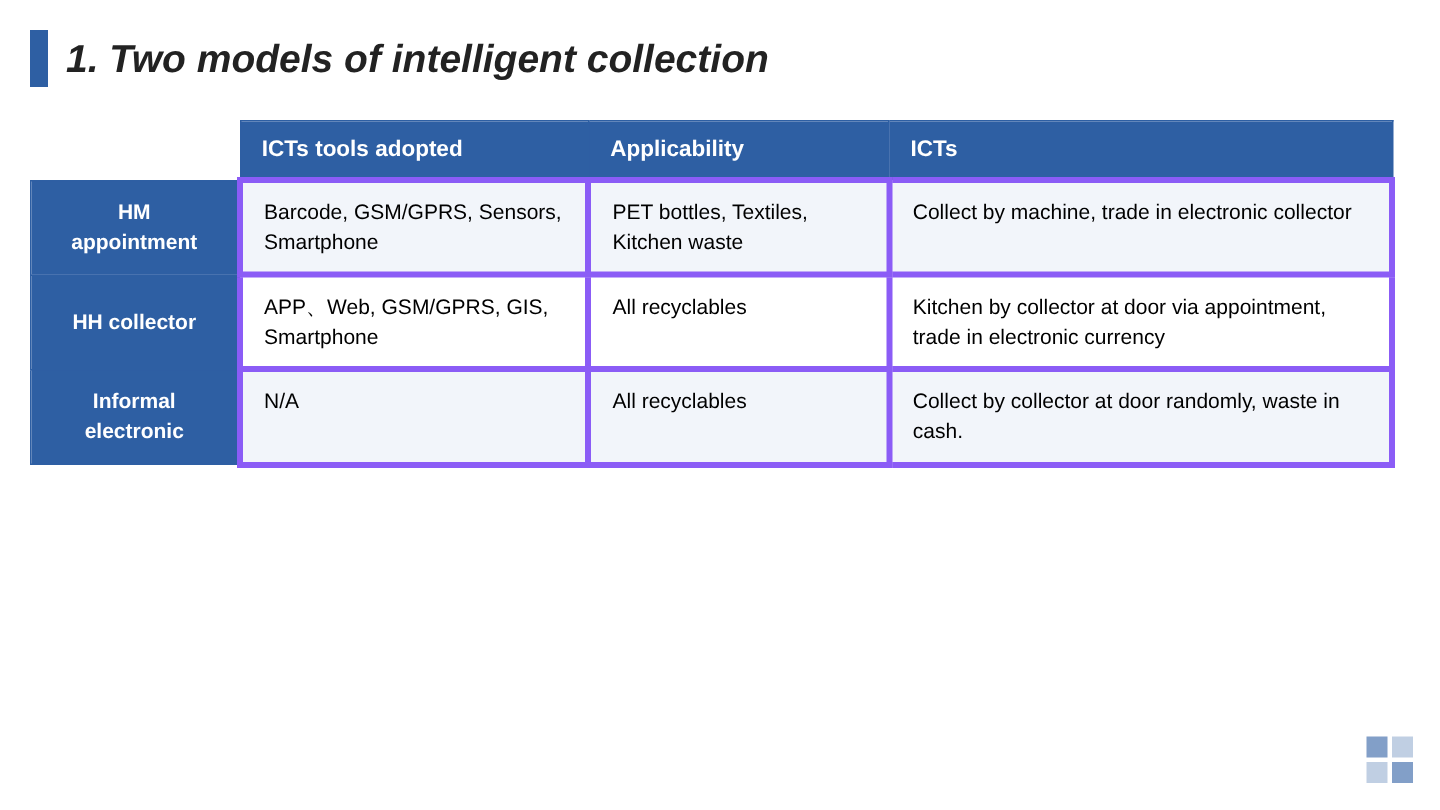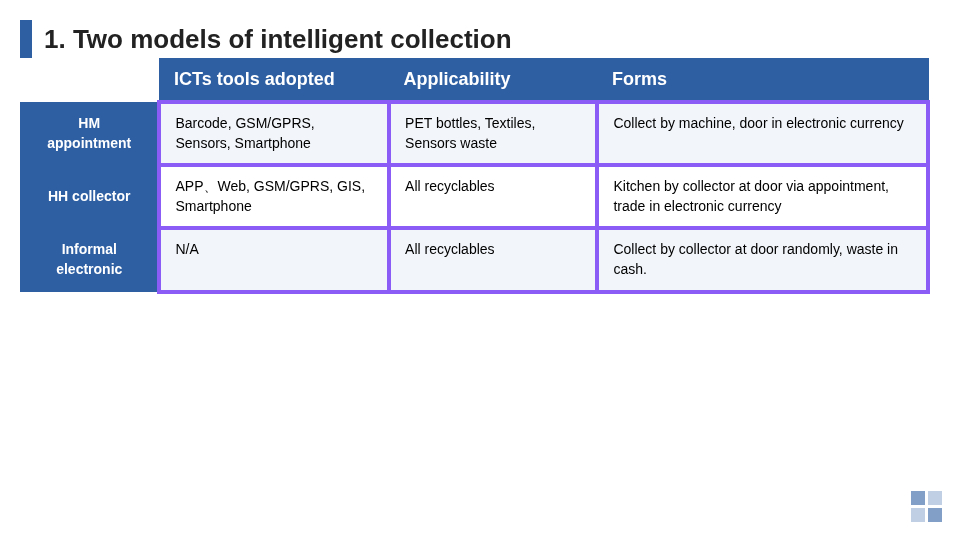--- a/index.html
+++ b/index.html
@@ -16,20 +16,22 @@
     .page-container {
       width: 960px;
       height: 540px;
       padding: 20px 30px 20px 20px;
       position: relative;
     }
 
     .title-bar {
       display: flex;
       align-items: center;
+      margin-bottom: 22px;
+      font-style: italic;
     }
 
     .title-accent {
       width: 12px;
       height: 38px;
       background: #2e5fa3;
       margin-right: 12px;
       flex-shrink: 0;
     }
 
@@ -46,21 +48,21 @@
       font-size: 14px;
     }
 
     
     .main-table thead tr th {
       background: #2e5fa3;
       color: #ffffff;
       padding: 10px 14px;
       text-align: left;
       font-weight: 600;
-      font-size: 18px;
+      font-size: 15px;
       border: 1px solid #2e5fa3;
     }
 
     .main-table thead tr th:first-child {
       background: #ffffff;
       border: none;
     }
 
     
     .main-table tbody tr td {
@@ -121,29 +123,29 @@
     <div class="title-accent"></div>
     <h1 class="page-title">1. Two models of intelligent collection</h1>
   </div>
 
   <table class="main-table">
     <thead>
       <tr>
         <th></th>
         <th>ICTs tools adopted</th>
         <th>Applicability</th>
-        <th>Forms</th>
+        <th>ICTs</th>
       </tr>
     </thead>
     <tbody>
       <tr>
         <td>HM appointment</td>
         <td>Barcode, GSM/GPRS, Sensors, Smartphone</td>
-        <td>PET bottles, Textiles, Sensors waste</td>
-        <td>Collect by machine, door in electronic currency</td>
+        <td>PET bottles, Textiles, Kitchen waste</td>
+        <td>Collect by machine, trade in electronic collector</td>
       </tr>
       <tr>
         <td>HH collector</td>
         <td>APP、Web, GSM/GPRS, GIS, Smartphone</td>
         <td>All recyclables</td>
         <td>Kitchen by collector at door via appointment, trade in electronic currency</td>
       </tr>
       <tr>
         <td>Informal electronic</td>
         <td>N/A</td>

